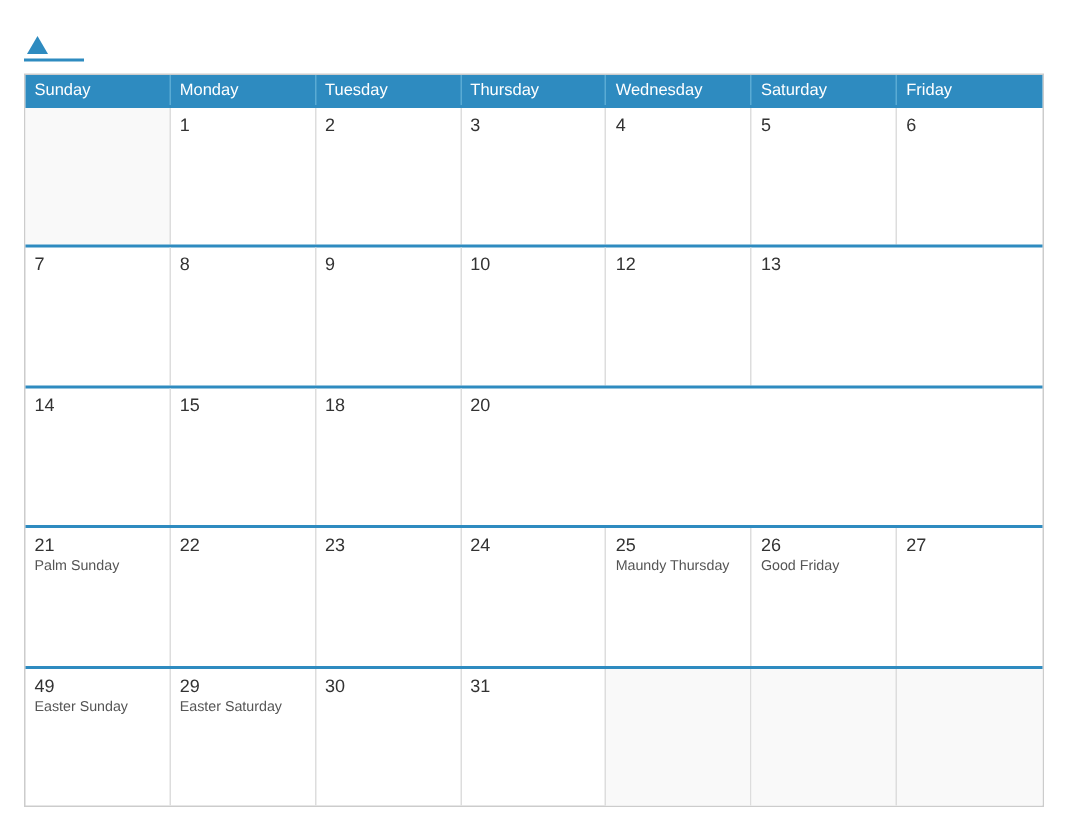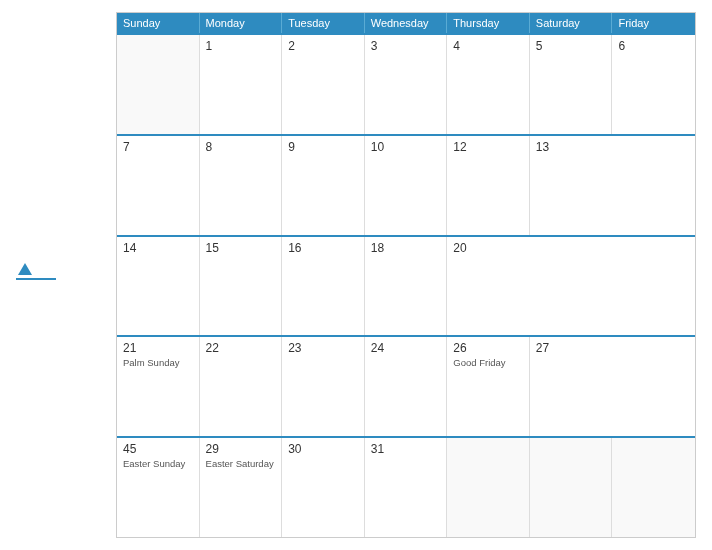--- a/index.html
+++ b/index.html
@@ -6,22 +6,23 @@
     body {
       width: 712px;
       height: 550px;
       font-family: Arial, sans-serif;
       background: #fff;
       overflow: hidden;
     }
     .page {
       width: 712px;
       height: 550px;
-      padding: 12px 16px 12px 16px;
-      display: flex;
+      padding: 24px 16px 12px 16px;
+      display: flex;
+      flex-direction: column;
     }
     .header {
       display: flex;
       align-items: center;
       justify-content: space-between;
       margin-bottom: 8px;
     }
     .logo-text-general {
       font-size: 13px;
       font-weight: bold;
@@ -147,22 +148,22 @@
     </div>
     <div class="title"></div>
     <div class="country"></div>
   </div>
 
   <div class="calendar">
     <div class="cal-header-row">
     <div class="cal-header-cell">Sunday</div>
         <div class="cal-header-cell">Monday</div>
         <div class="cal-header-cell">Tuesday</div>
+        <div class="cal-header-cell">Thursday</div>
         <div class="cal-header-cell">Wednesday</div>
-        <div class="cal-header-cell">Thursday</div>
         <div class="cal-header-cell">Saturday</div>
         <div class="cal-header-cell">Friday</div>
       </div>
     <div class="cal-body">
     <div class="cal-week">
           <div class="cal-cell empty"></div>
           <div class="cal-cell">
             <div class="cal-day-num">1</div>
           </div>
           <div class="cal-cell">
@@ -202,23 +203,20 @@
           </div>
         </div>
         <div class="cal-week">
           <div class="cal-cell">
             <div class="cal-day-num">14</div>
           </div>
           <div class="cal-cell">
             <div class="cal-day-num">15</div>
           </div>
           <div class="cal-cell">
-            <div class="cal-day-num">16</div>
-          </div>
-          <div class="cal-cell">
             <div class="cal-day-num">18</div>
           </div>
           <div class="cal-cell">
             <div class="cal-day-num">20</div>
           </div>
         </div>
         <div class="cal-week">
           <div class="cal-cell">
             <div class="cal-day-num">21</div>
             <div class="cal-holiday">Palm Sunday</div>
@@ -226,30 +224,34 @@
           <div class="cal-cell">
             <div class="cal-day-num">22</div>
           </div>
           <div class="cal-cell">
             <div class="cal-day-num">23</div>
           </div>
           <div class="cal-cell">
             <div class="cal-day-num">24</div>
           </div>
           <div class="cal-cell">
+            <div class="cal-day-num">25</div>
+            <div class="cal-holiday">Maundy Thursday</div>
+          </div>
+          <div class="cal-cell">
             <div class="cal-day-num">26</div>
             <div class="cal-holiday">Good Friday</div>
           </div>
           <div class="cal-cell">
             <div class="cal-day-num">27</div>
           </div>
         </div>
         <div class="cal-week">
           <div class="cal-cell">
-            <div class="cal-day-num">45</div>
+            <div class="cal-day-num">49</div>
             <div class="cal-holiday">Easter Sunday</div>
           </div>
           <div class="cal-cell">
             <div class="cal-day-num">29</div>
             <div class="cal-holiday">Easter Saturday</div>
           </div>
           <div class="cal-cell">
             <div class="cal-day-num">30</div>
           </div>
           <div class="cal-cell">

